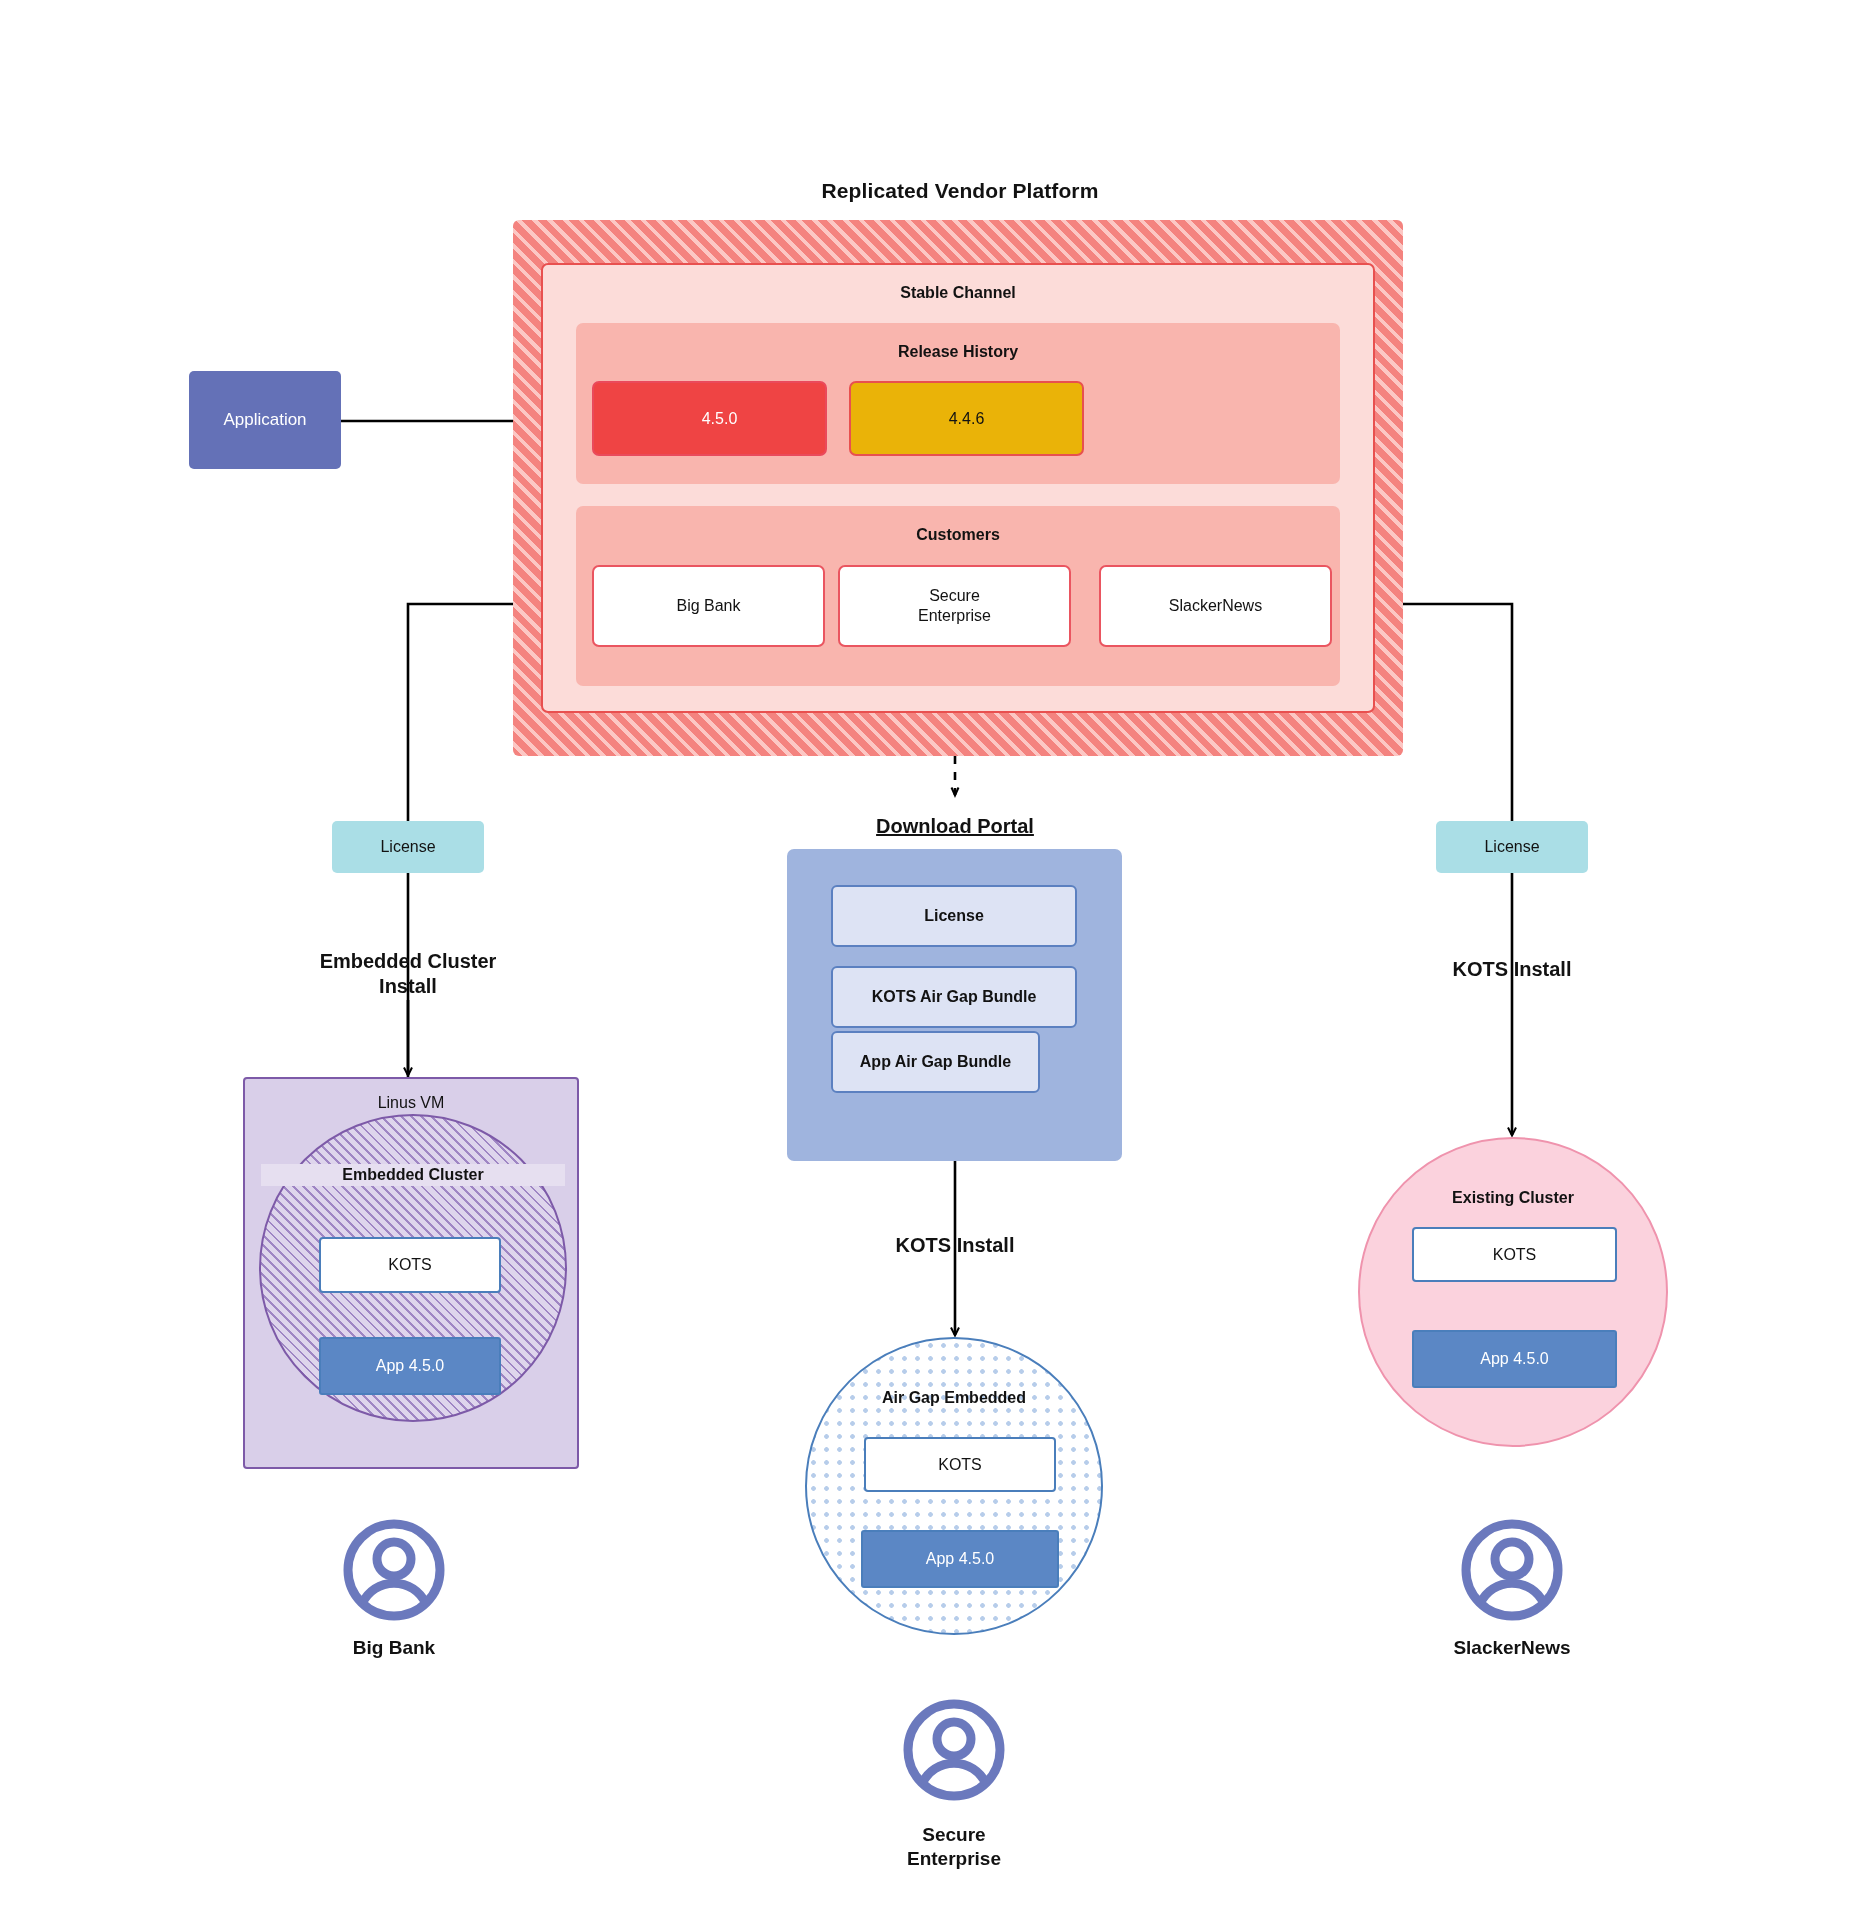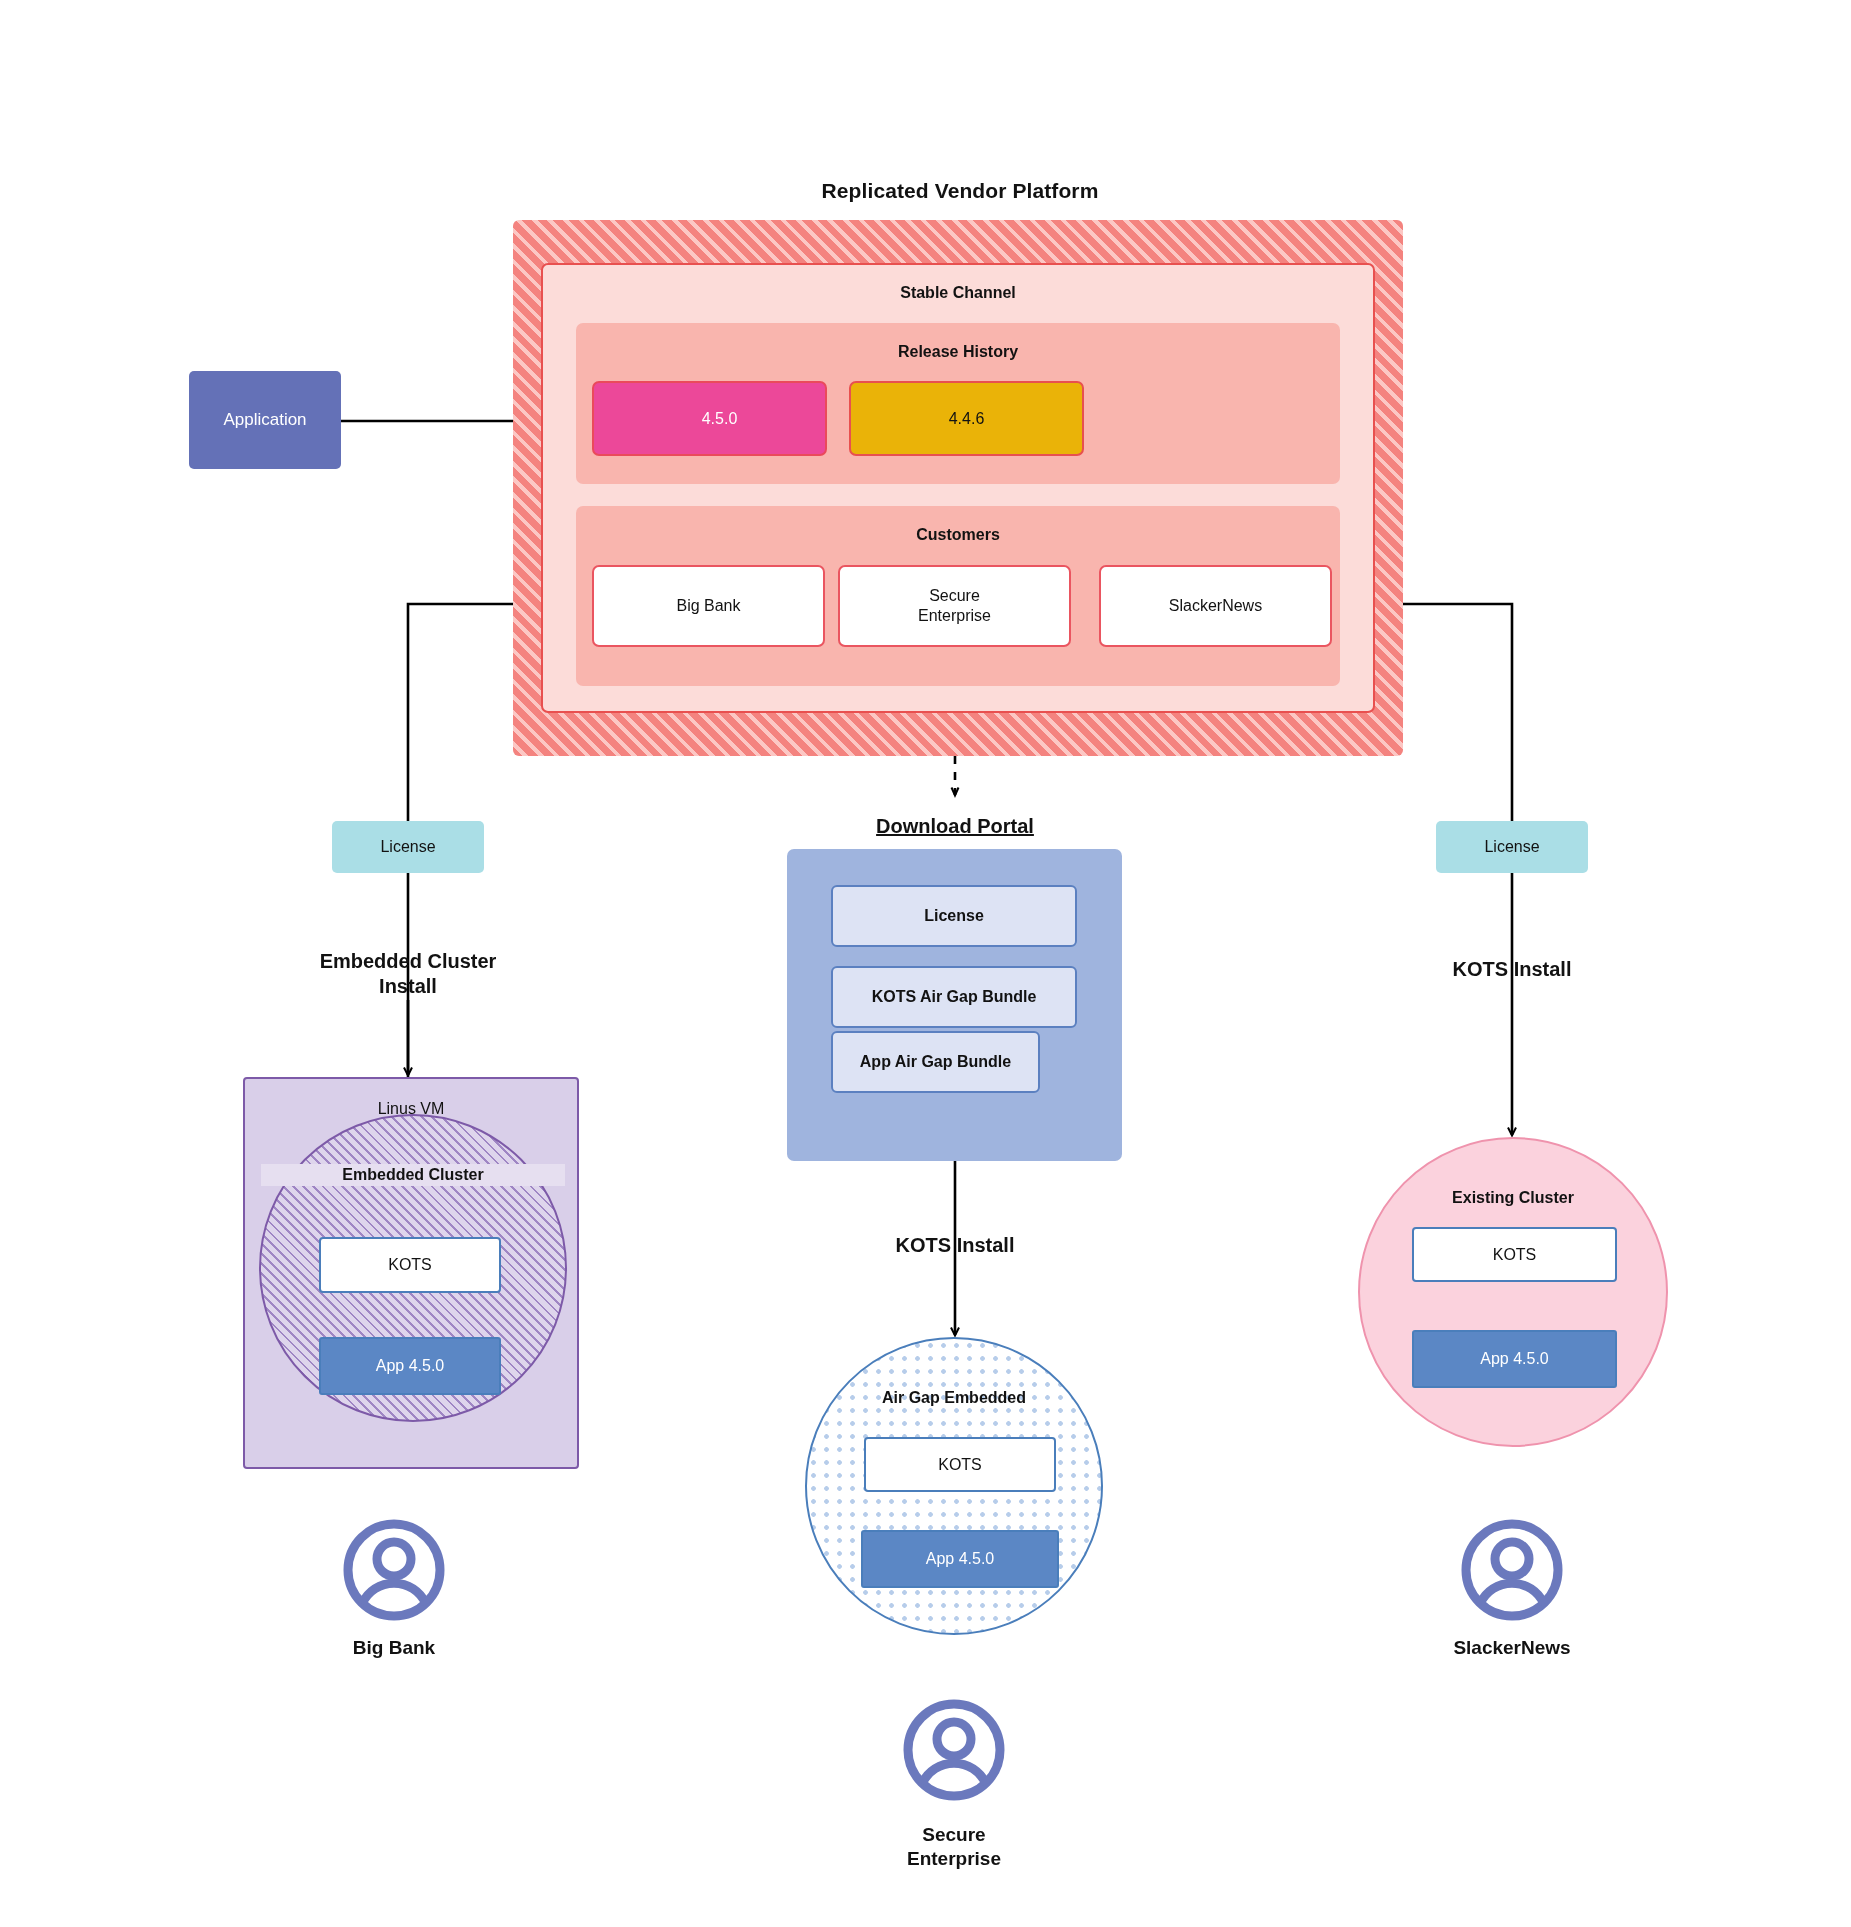--- a/index.html
+++ b/index.html
@@ -68,21 +68,21 @@
   .release-history, .customers-band {
     background: #f9b5ae;
     border-radius: 7px;
   }
   .rel-box {
     border-radius: 7px;
     border: 2px solid #e8504f;
     font-size: 16px;
   }
   .rel-box.current {
-    background: #ec4899;
+    background: #ef4444;
     border-color: #ea4a5b;
     color: #ffffff;
     padding-left: 20px;
   }
   .rel-box.prev {
     background: #eab308;
     color: #121212;
   }
   .cust-box {
     background: #ffffff;
@@ -255,21 +255,21 @@
   </div>
 
   <div class="abs ctr app-box" style="left:189px; top:371px; width:152px; height:98px;">Application</div>
 
   <div class="abs ctr license-chip" style="left:332px; top:821px; width:152px; height:52px;">License</div>
 
   <div class="abs ctr title-md" style="left:258px; top:945px; width:300px; height:58px; white-space:pre-line;">Embedded Cluster
 Install</div>
 
   <div class="abs vm-box" style="left:243px; top:1077px; width:336px; height:392px;">
-    <div class="abs ctr label-sm" style="left:0px; top:19px; width:332px; height:22px;">Linus VM</div>
+    <div class="abs ctr label-sm" style="left:0px; top:13px; width:332px; height:22px;">Linus VM</div>
   </div>
 
   <div class="abs embedded-circle" style="left:259px; top:1114px; width:308px; height:308px;">
     <div class="abs ctr label-bold-sm" style="left:0px; top:48px; width:304px; height:22px; background:#e6dff0;">Embedded Cluster</div>
   </div>
 
   <div class="abs ctr kots-box" style="left:319px; top:1237px; width:182px; height:56px;">KOTS</div>
 
   <div class="abs ctr appver-box" style="left:319px; top:1337px; width:182px; height:58px;">App 4.5.0</div>
 

